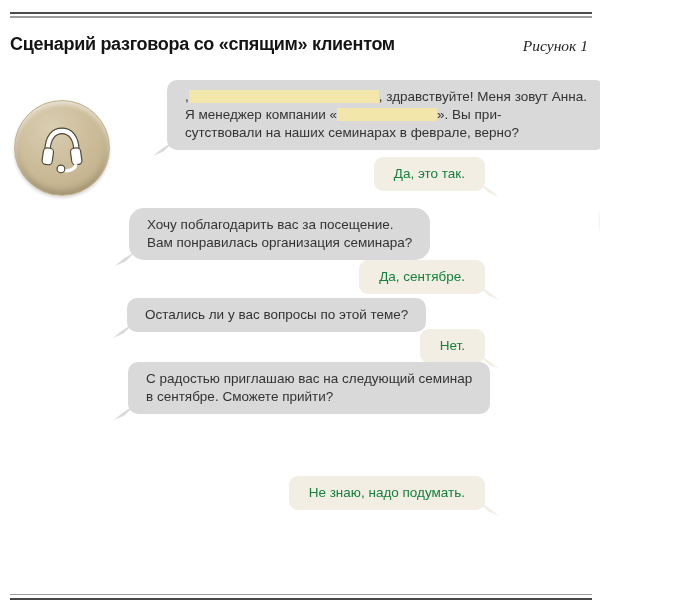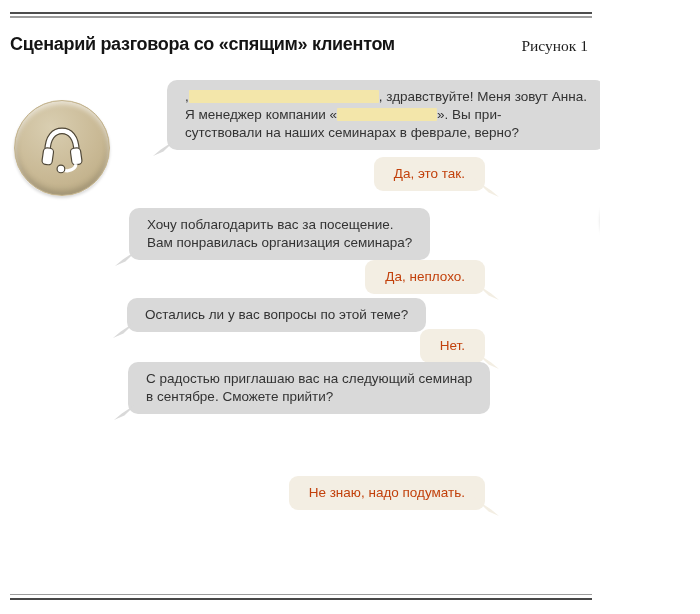--- a/index.html
+++ b/index.html
@@ -9,47 +9,47 @@
   
   .rule-top{position:absolute;left:10px;right:8px;top:12px;height:2px;
             border-top:2px solid #4d4d4d;border-bottom:2px solid #9d9d9d;}
   .rule-bottom{position:absolute;left:10px;right:8px;top:594px;height:3px;
             border-top:1px solid #9d9d9d;border-bottom:2px solid #474747;}
 
   
   .title{position:absolute;left:10px;top:34px;font-size:18px;font-weight:bold;
          color:#141414;letter-spacing:-0.3px;}
   .figure-label{position:absolute;right:12px;top:37px;font-family:"Liberation Serif",serif;
-         font-size:15.5px;color:#1e1e1e;}
+         font-style:italic;font-size:15.5px;color:#1e1e1e;}
 
   
   .avatar{position:absolute;border-radius:50%;
           background:radial-gradient(circle at 38% 28%, #d9ceb1 0%, #c9b995 55%, #b7a67d 100%);
           border:1px solid #c3b38d;
           box-shadow:inset 0 3px 5px rgba(255,255,255,.6), inset 0 -4px 6px rgba(0,0,0,.18), 0 2px 3px rgba(0,0,0,.15);
           display:flex;align-items:center;justify-content:center;}
   .avatar-operator{left:14px;top:100px;width:94px;height:94px;}
   .avatar-client{left:600px;top:174px;width:88px;height:88px;}
   .avatar svg{display:block;}
 
   
   .bubble{position:absolute;font-size:13.5px;line-height:18px;color:#333333;
           white-space:pre;padding:8px 18px;border-radius:10px;}
   .op{background:#d9d9d9;}
-  .cl{background:#f3eee3;border-radius:9px;padding:8px 20px;color:#c2410c;}
+  .cl{background:#f3eee3;border-radius:9px;padding:8px 20px;color:#15803d;}
   .op::after{content:"";position:absolute;left:-14px;bottom:-6px;width:26px;height:20px;
           background:inherit;
           clip-path:polygon(100% 0%,62% 40%,30% 68%,0% 100%,40% 78%,68% 42%,82% 0%);}
   .cl::after{content:"";position:absolute;right:-14px;bottom:-6px;width:26px;height:20px;
           background:inherit;
           clip-path:polygon(0% 0%,38% 40%,70% 68%,100% 100%,60% 78%,32% 42%,18% 0%);}
 
   .b1{left:130px;top:80px;margin-left:37px;}
   .b2{right:115px;top:157px;}
-  .b3{left:129px;top:208px;}
+  .b3{left:129px;top:208px;border-radius:15px;}
   .b4{right:115px;top:260px;}
   .b5{left:127px;top:298px;}
   .b6{right:115px;top:329px;}
   .b7{left:128px;top:362px;}
   .b8{right:115px;top:428px;margin-top:48px;}
   .b9{left:128px;top:472px;}
 
   
   .redact{display:inline-block;height:13px;background:#f3e6aa;border-radius:1px;
           vertical-align:-2px;}
@@ -85,21 +85,21 @@
 
   <div class="bubble op b1"><span>,</span><span class="redact r1"></span><span>, здравствуйте! Меня зовут Анна.
 Я менеджер компании «</span><span class="redact r2"></span><span>». Вы при-
 сутствовали на наших семинарах в феврале, верно?</span></div>
 
   <div class="bubble cl b2">Да, это так.</div>
 
   <div class="bubble op b3">Хочу поблагодарить вас за посещение.
 Вам понравилась организация семинара?</div>
 
-  <div class="bubble cl b4">Да, неплохо.</div>
+  <div class="bubble cl b4">Да, сентябре.</div>
 
   <div class="bubble op b5">Остались ли у вас вопросы по этой теме?</div>
 
   <div class="bubble cl b6">Нет.</div>
 
   <div class="bubble op b7">С радостью приглашаю вас на следующий семинар
 в сентябре. Сможете прийти?</div>
 
   <div class="bubble cl b8">Не знаю, надо подумать.</div>
 

